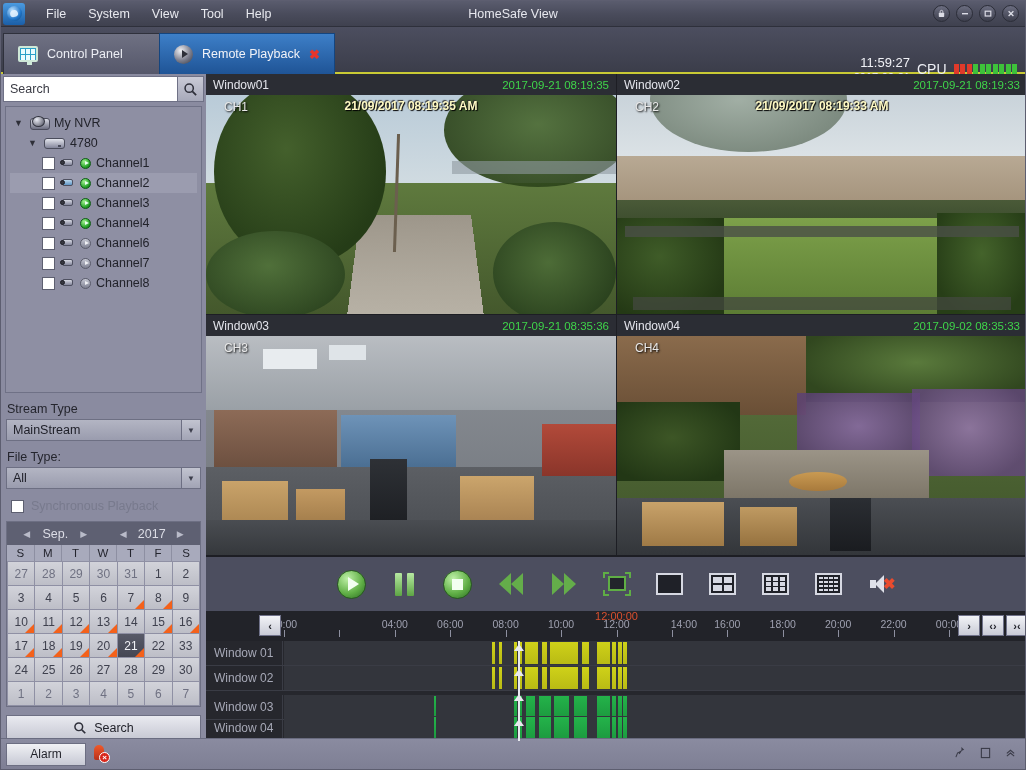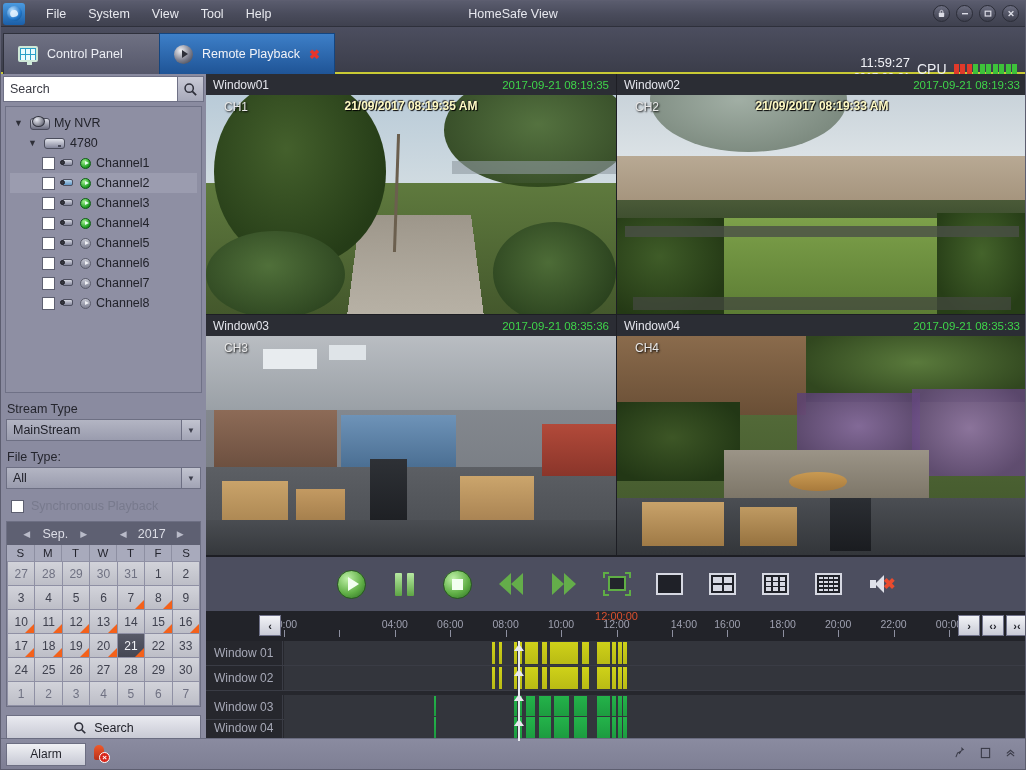--- a/index.html
+++ b/index.html
@@ -401,29 +401,20 @@
             <span class="badge"></span>
             <span class="tlbl">Channel4</span>
           </div>
           <div class="trow" style="padding-left: 32px;">
             <div class="cbx"></div>
             <span class="cam-ico">
               <span class="body"></span>
               <span class="lens"></span>
             </span>
             <span class="badge off"></span>
-            <span class="tlbl">Channel5</span>
-          </div>
-          <div class="trow" style="padding-left: 32px;">
-            <div class="cbx"></div>
-            <span class="cam-ico">
-              <span class="body"></span>
-              <span class="lens"></span>
-            </span>
-            <span class="badge off"></span>
             <span class="tlbl">Channel6</span>
           </div>
           <div class="trow" style="padding-left: 32px;">
             <div class="cbx"></div>
             <span class="cam-ico">
               <span class="body"></span>
               <span class="lens"></span>
             </span>
             <span class="badge off"></span>
             <span class="tlbl">Channel7</span>
@@ -723,21 +714,21 @@
              background:linear-gradient(180deg,#4a4d52,#35383c)"></div>
         </div>
         <div class="chlbl">CH3</div>
         <div class="osd"></div>
       </div>
     </div>
 
     <div class="vwin w4">
       <div class="vhdr">
         <div class="nm">Window04</div>
-        <div class="ts">2017-09-21 08:35:33</div>
+        <div class="ts">2017-09-02 08:35:33</div>
       </div>
       <div class="vbody">
         <div class="sc">
           <div style="position:absolute;inset:0;background:linear-gradient(180deg,#5d7540,#3f5429)"></div>
           <div style="position:absolute;left:0;top:0;width:46%;height:36%;
              background:linear-gradient(180deg,#8a6b4c,#6a4f36)"></div>
           <div style="position:absolute;left:46%;top:0;right:0;height:30%;
              background:radial-gradient(ellipse at 50% 40%,#5a7a3c,#31471f 78%)"></div>
           <div style="position:absolute;left:0;top:30%;width:30%;height:36%;
              background:radial-gradient(ellipse at 45% 45%,#3d5626,#223715 78%)"></div>

